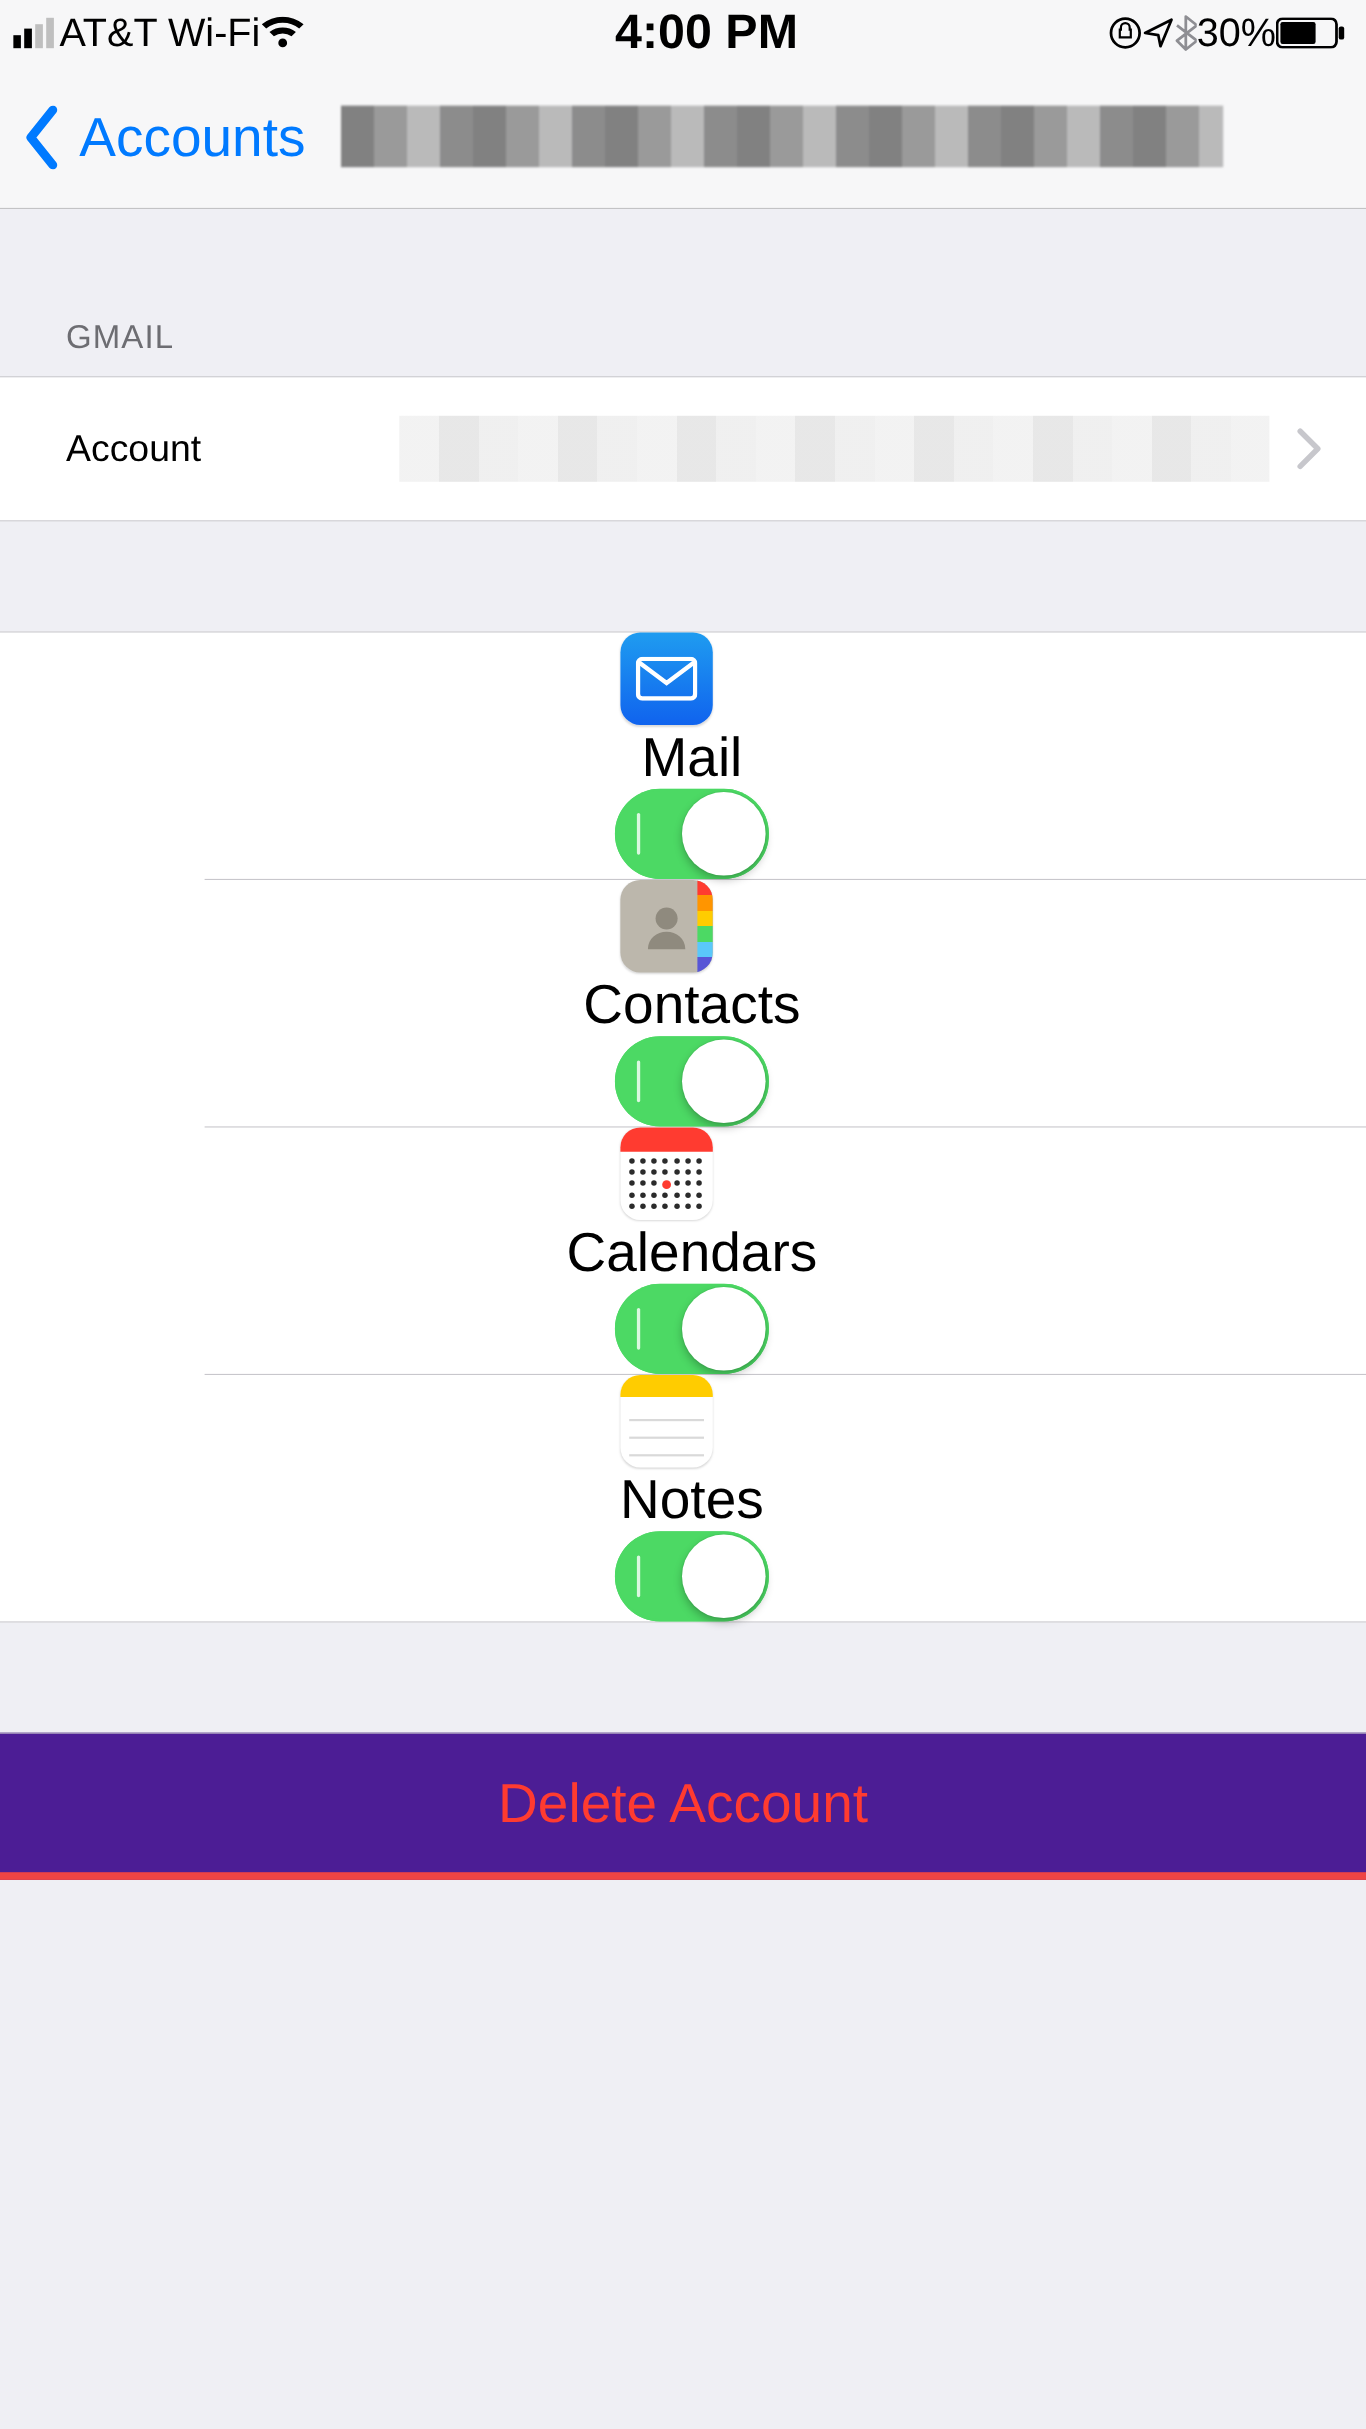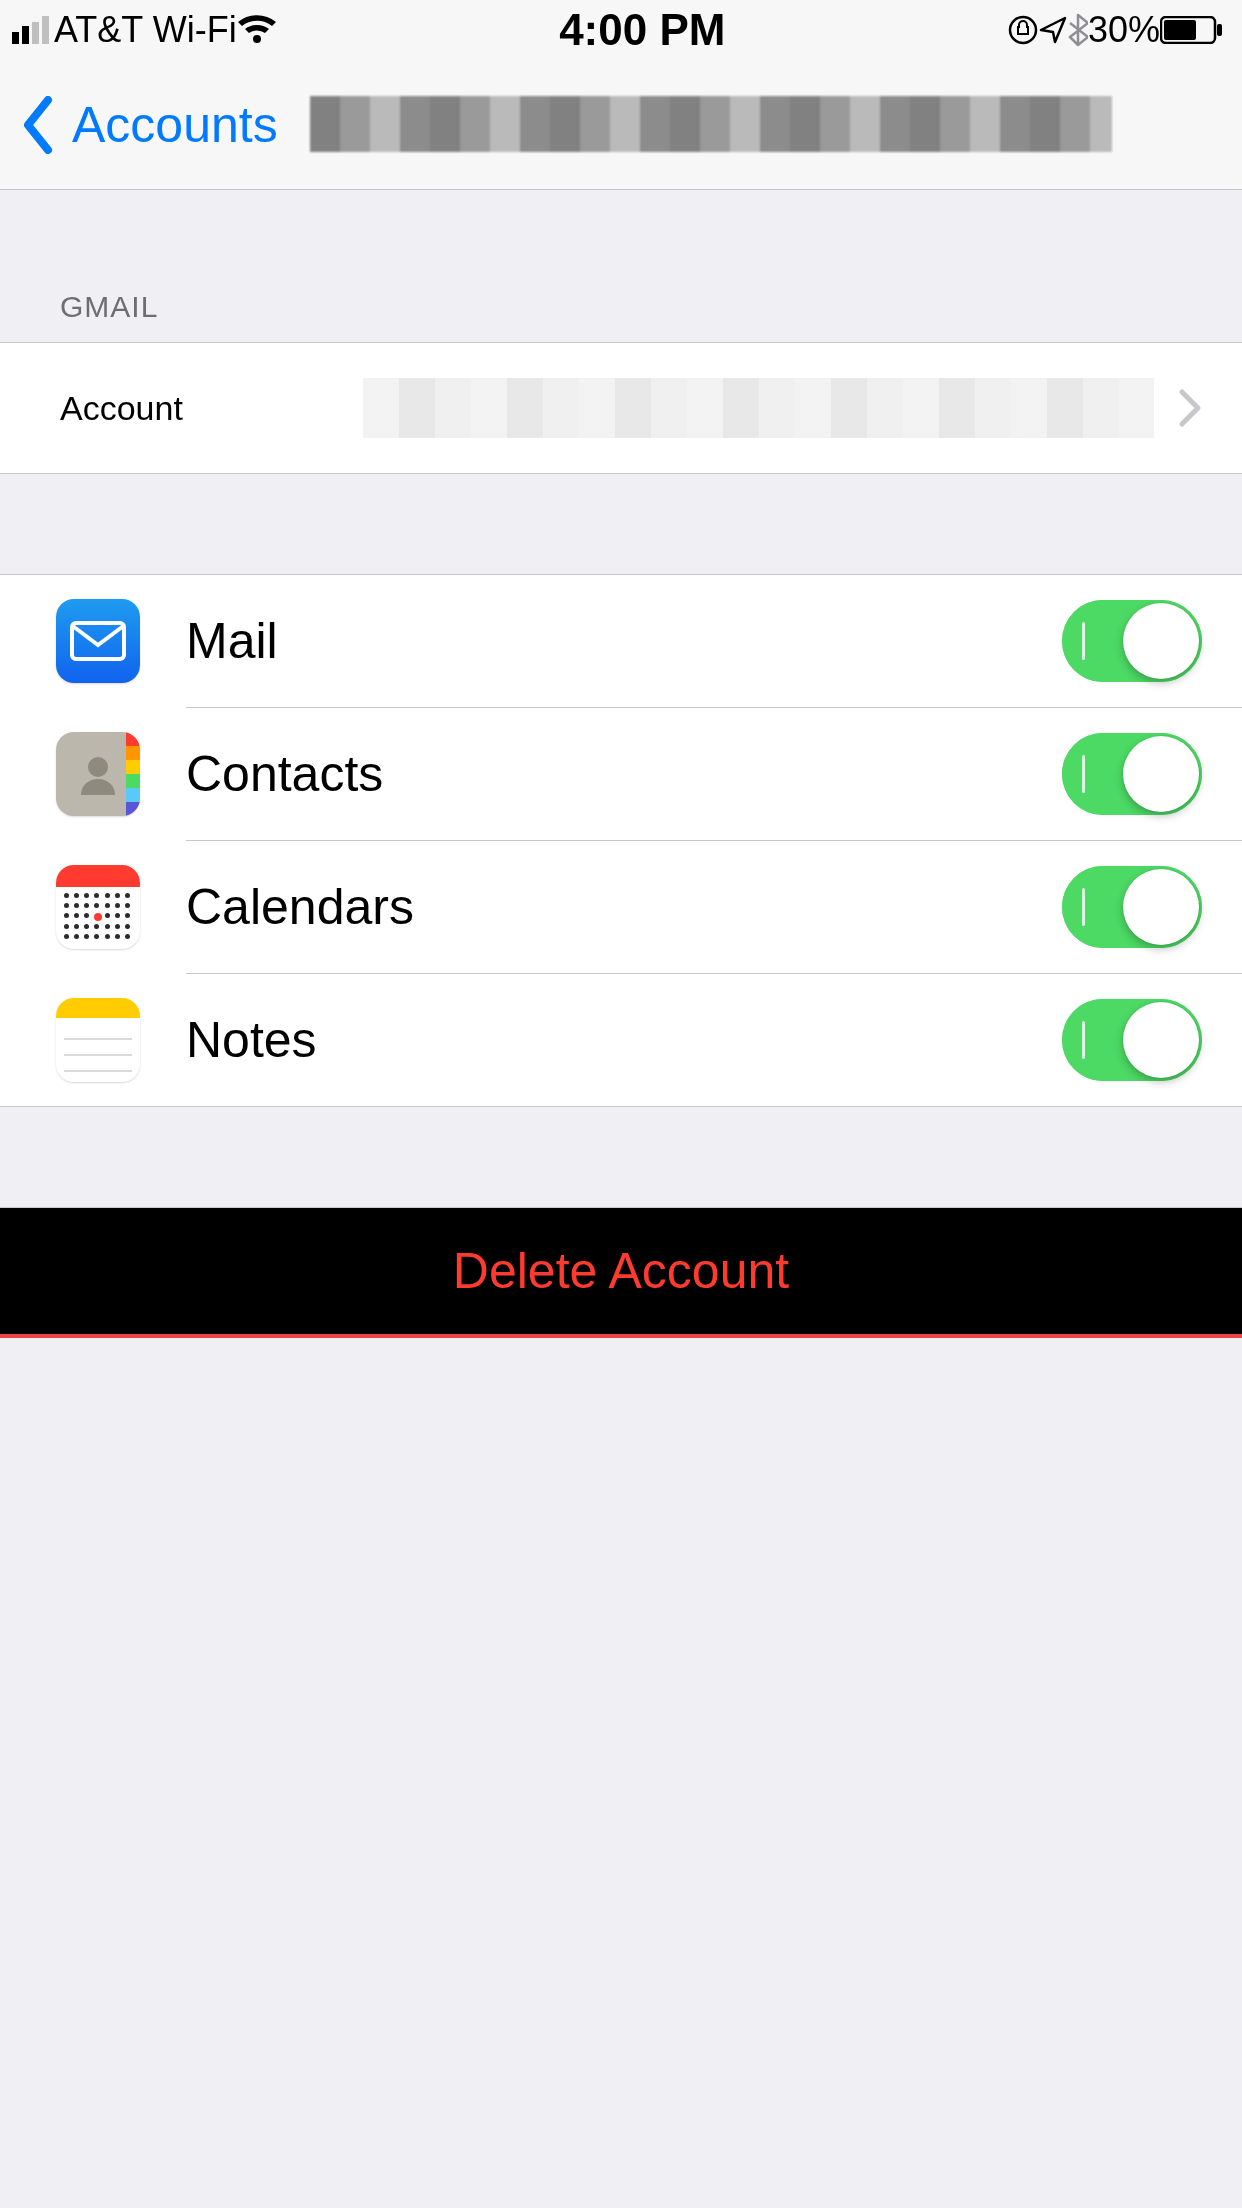--- a/index.html
+++ b/index.html
@@ -104,20 +104,21 @@
     background: #ffffff;
     border-top: 1px solid #c8c7cc;
     border-bottom: 1px solid #c8c7cc;
   }
   .toggle-row {
     display: flex;
     align-items: center;
     min-height: 132px;
     padding: 0 40px 0 56px;
     font-size: 50px;
+    flex-direction: column;
   }
   .toggle-row .icon-slot {
     width: 84px;
     height: 84px;
     border-radius: 18px;
     margin-right: 46px;
     flex: 0 0 auto;
     display: flex;
     align-items: center;
     justify-content: center;
@@ -160,23 +161,23 @@
 
   .row-divider {
     height: 1px;
     background: #c8c7cc;
     margin-left: 186px;
   }
 
   
   .delete-group {
     margin-top: 100px;
-    background: #000000;
+    background: #4c1d95;
     border-top: 1px solid #c8c7cc;
-    border-bottom: 4px solid #ef4444;
+    border-bottom: 7px solid #ef4444;
   }
   .delete-cell {
     min-height: 126px;
     display: flex;
     align-items: center;
     justify-content: center;
     font-size: 50px;
     color: #ff3b30;
   }
 

